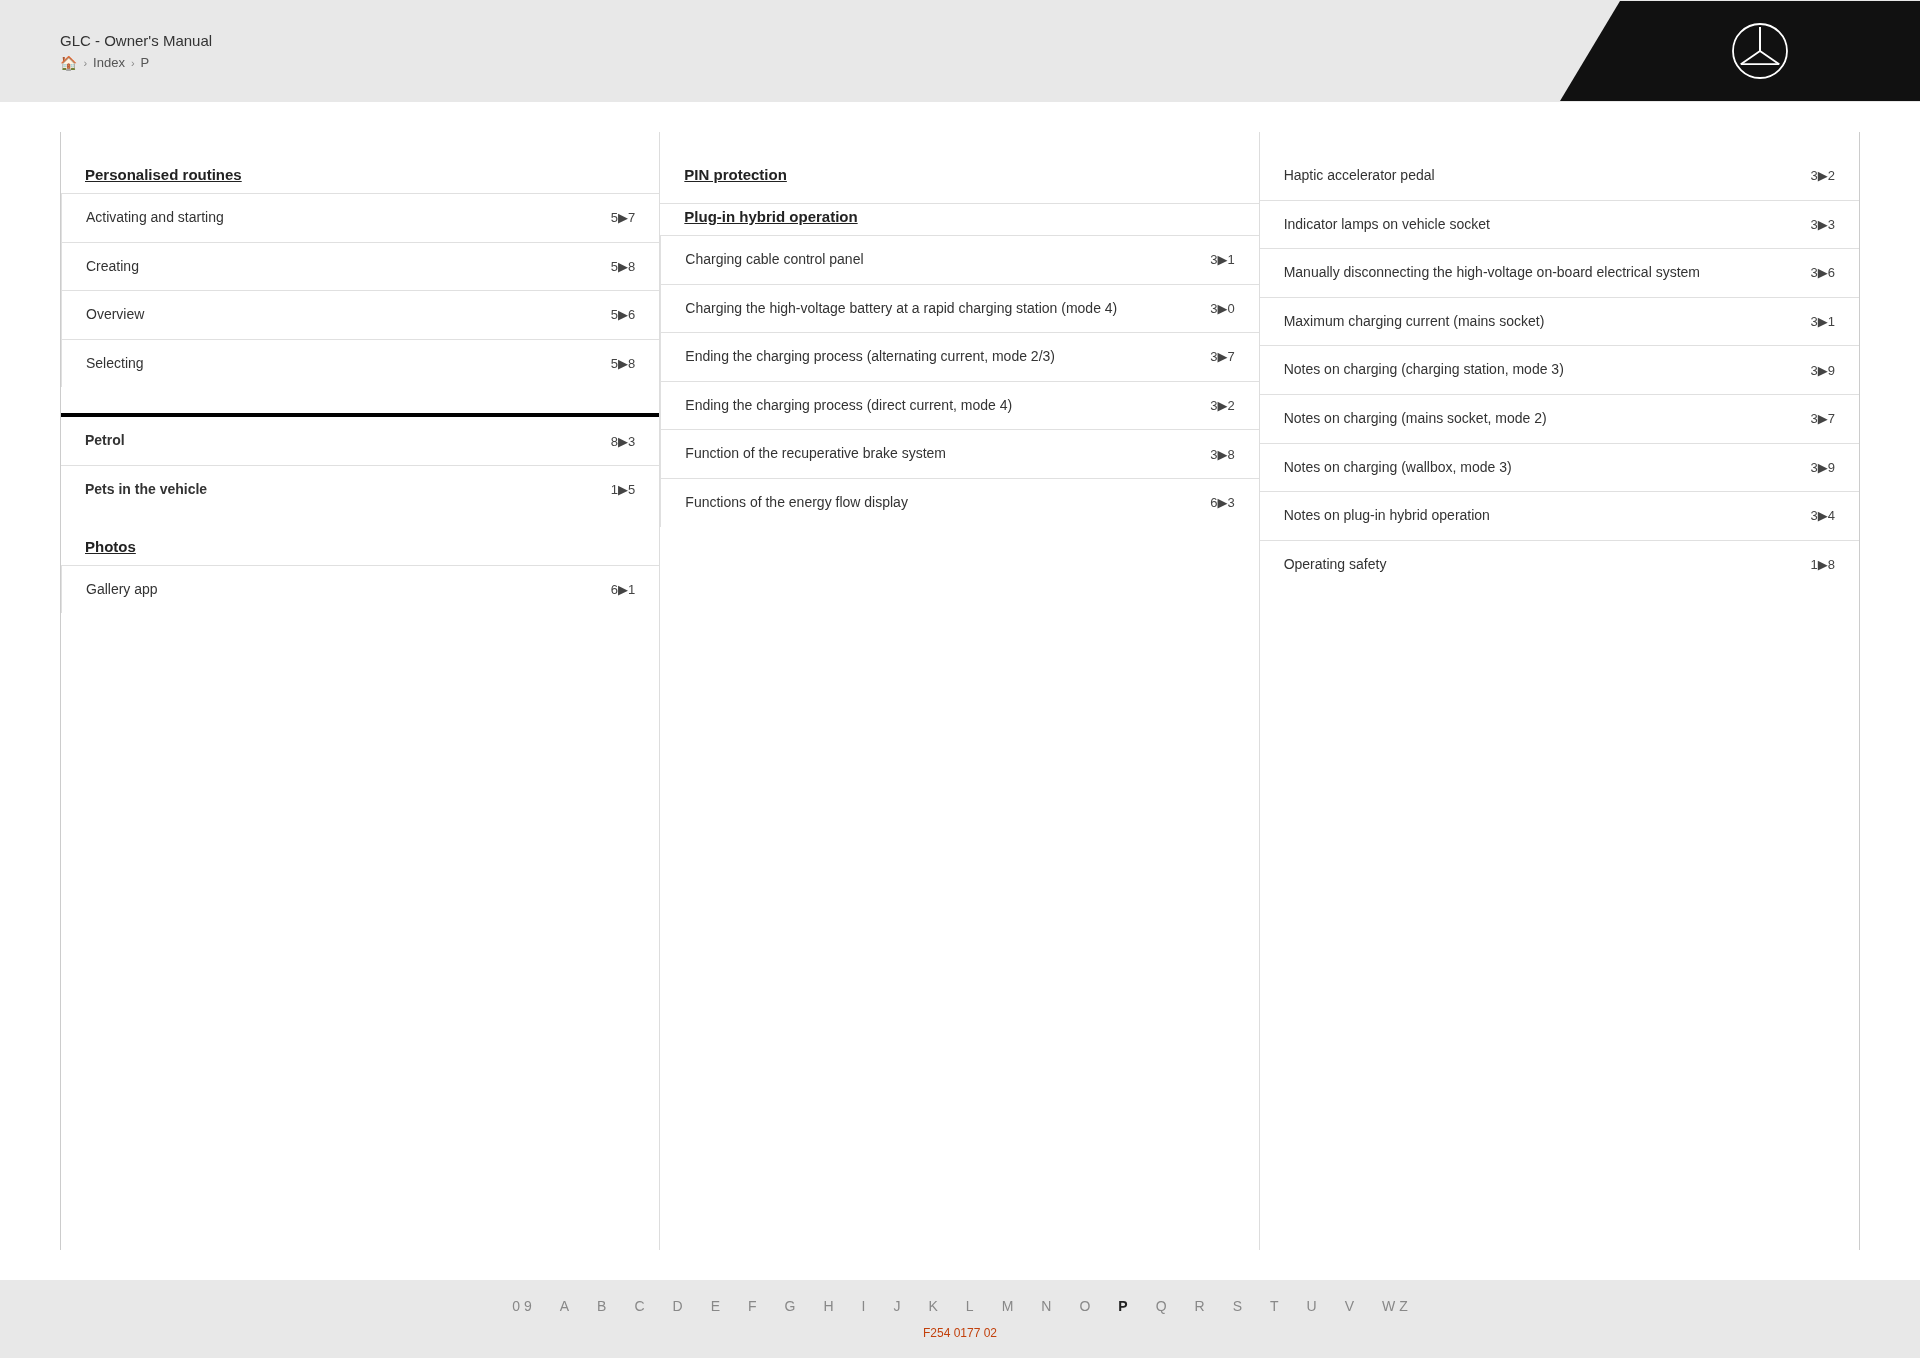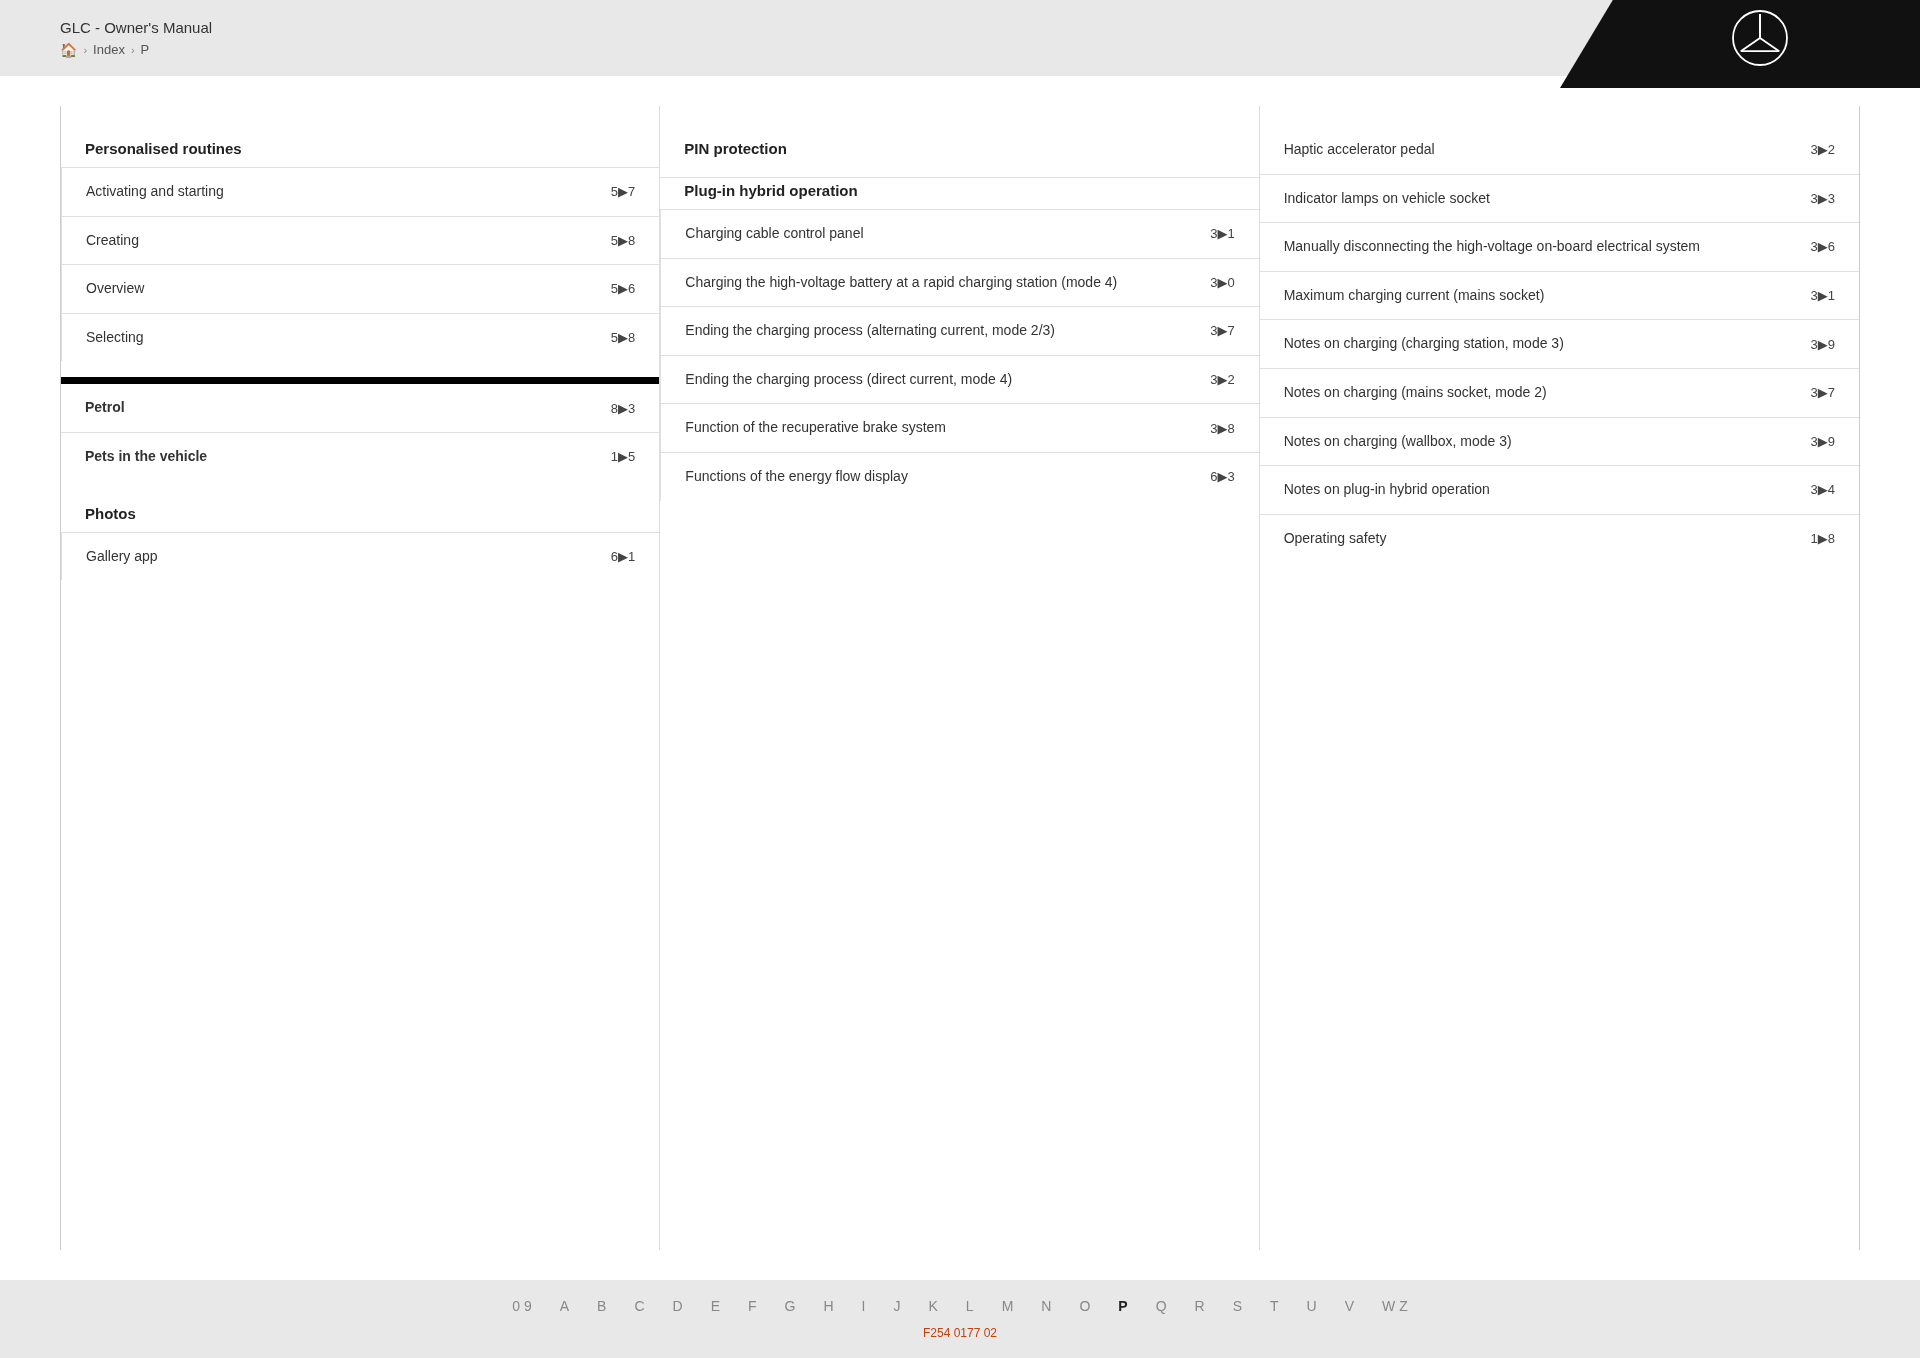--- a/index.html
+++ b/index.html
@@ -12,21 +12,21 @@
       flex-direction: column;
     }
 
     
     .header {
       background: #e8e8e8;
       display: flex;
       align-items: center;
       justify-content: space-between;
       padding: 0 0 0 60px;
-      height: 76px;
+      height: 102px;
       position: relative;
     }
     .header-left { display: flex; flex-direction: column; gap: 6px; }
     .header-title { font-size: 15px; color: #333; }
     .breadcrumb { display: flex; align-items: center; gap: 6px; font-size: 13px; color: #555; }
     .breadcrumb-sep { font-size: 11px; color: #888; }
     .header-right {
       width: 360px;
       height: 100px;
       background: #111;
@@ -91,20 +91,21 @@
     .sub-section {
       border-left: 1px solid #e0e0e0;
     }
 
     
     .col-section-label {
       font-weight: bold;
       font-size: 15px;
       color: #222;
       padding: 14px 24px 10px 24px;
+      text-decoration: underline;
     }
 
     
     .footer {
       background: #e8e8e8;
       padding: 18px 60px;
       display: flex;
       flex-direction: column;
       align-items: center;
       gap: 8px;
@@ -179,21 +180,21 @@
         <div class="index-entry">
           <span class="entry-label">Overview</span>
           <span class="entry-page">5▶6</span>
         </div>
         <div class="index-entry">
           <span class="entry-label">Selecting</span>
           <span class="entry-page">5▶8</span>
         </div>
       </div>
 
-      <div class="index-entry" style="border-top: 7px solid #000000; margin-top: 16px;">
+      <div class="index-entry" style="border-top: 4px solid #000000; margin-top: 26px;">
         <span class="entry-label" style="font-weight: bold;">Petrol</span>
         <span class="entry-page">8▶3</span>
       </div>
 
       <div class="index-entry">
         <span class="entry-label" style="font-weight: bold;">Pets in the vehicle</span>
         <span class="entry-page">1▶5</span>
       </div>
 
       <div class="col-section-label" style="margin-top: 10px;">Photos</div>

